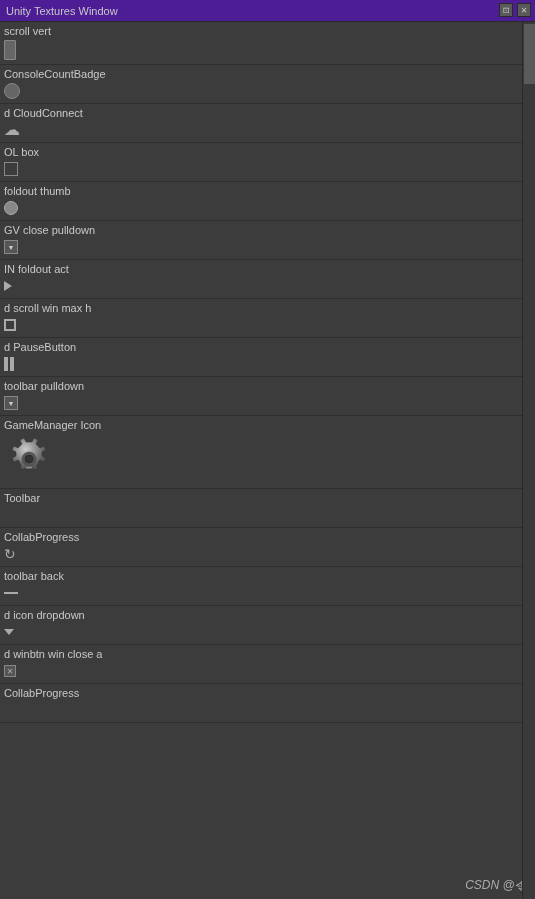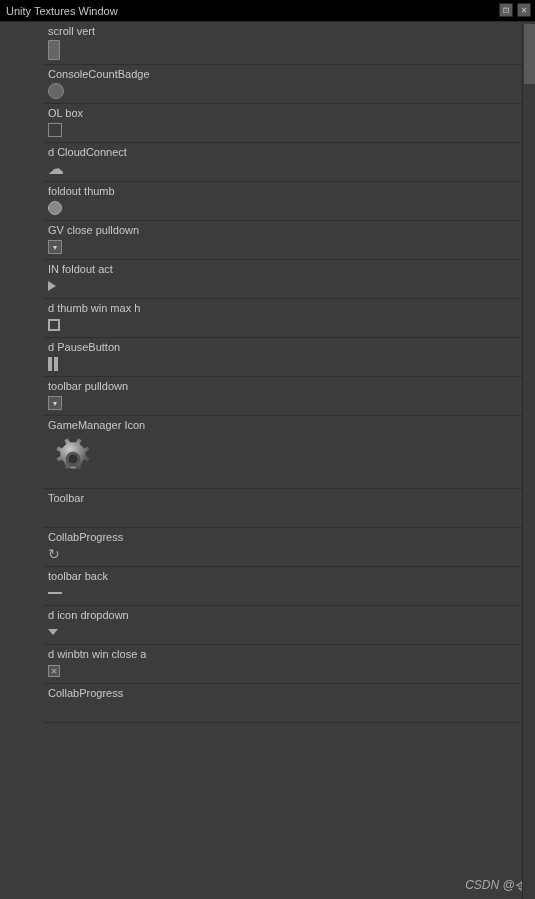--- a/index.html
+++ b/index.html
@@ -11,21 +11,21 @@
       width: 535px;
       height: 899px;
       background: #3c3c3c;
       font-family: Arial, sans-serif;
       font-size: 11px;
       color: #c8c8c8;
       overflow: hidden;
       position: relative;
     }
     .title-bar {
-      background: #000000;
+      background: #4c1d95;
       height: 22px;
       display: flex;
       align-items: center;
       padding: 0 6px;
       border-bottom: 1px solid #2a2a2a;
       position: relative;
     }
     .title-bar-text {
       font-size: 11px;
       color: #c8c8c8;
@@ -63,21 +63,20 @@
       width: 11px;
       height: 60px;
       background: #5a5a5a;
       margin: 0 1px;
       margin-top: 2px;
     }
     .content {
       margin-right: 13px;
       height: 834px;
       overflow: hidden;
-      padding-left: 44px;
     }
     .item {
       border-bottom: 1px solid #2e2e2e;
       padding: 2px 4px;
       min-height: 18px;
     }
     .item-label {
       font-size: 11px;
       color: #c8c8c8;
       padding: 1px 0;
@@ -214,51 +213,51 @@
         <div class="icon-scroll-vert"></div>
       </div>
     </div>
     <div class="item">
       <span class="item-label">ConsoleCountBadge</span>
       <div class="item-preview">
         <div class="icon-circle-gray"></div>
       </div>
     </div>
     <div class="item">
+      <span class="item-label">d  CloudConnect</span>
+      <div class="item-preview">
+        <div class="icon-cloud">☁</div>
+      </div>
+    </div>
+    <div class="item">
       <span class="item-label">OL box</span>
       <div class="item-preview">
         <div class="icon-ol-box"></div>
       </div>
     </div>
     <div class="item">
-      <span class="item-label">d  CloudConnect</span>
-      <div class="item-preview">
-        <div class="icon-cloud">☁</div>
-      </div>
-    </div>
-    <div class="item">
       <span class="item-label">foldout thumb</span>
       <div class="item-preview">
         <div class="icon-slider-thumb"></div>
       </div>
     </div>
     <div class="item">
       <span class="item-label">GV close pulldown</span>
       <div class="item-preview">
         <div class="icon-pulldown" style="font-size: 7px;">▼</div>
       </div>
     </div>
     <div class="item">
       <span class="item-label">IN foldout act</span>
       <div class="item-preview">
         <div class="icon-triangle-right"></div>
       </div>
     </div>
     <div class="item">
-      <span class="item-label">d  thumb win max h</span>
+      <span class="item-label">d  scroll win max h</span>
       <div class="item-preview">
         <div class="icon-win-max"></div>
       </div>
     </div>
     <div class="item">
       <span class="item-label">d  PauseButton</span>
       <div class="item-preview">
         <div class="icon-pause">
           <div class="icon-pause-bar"></div>
           <div class="icon-pause-bar"></div>

